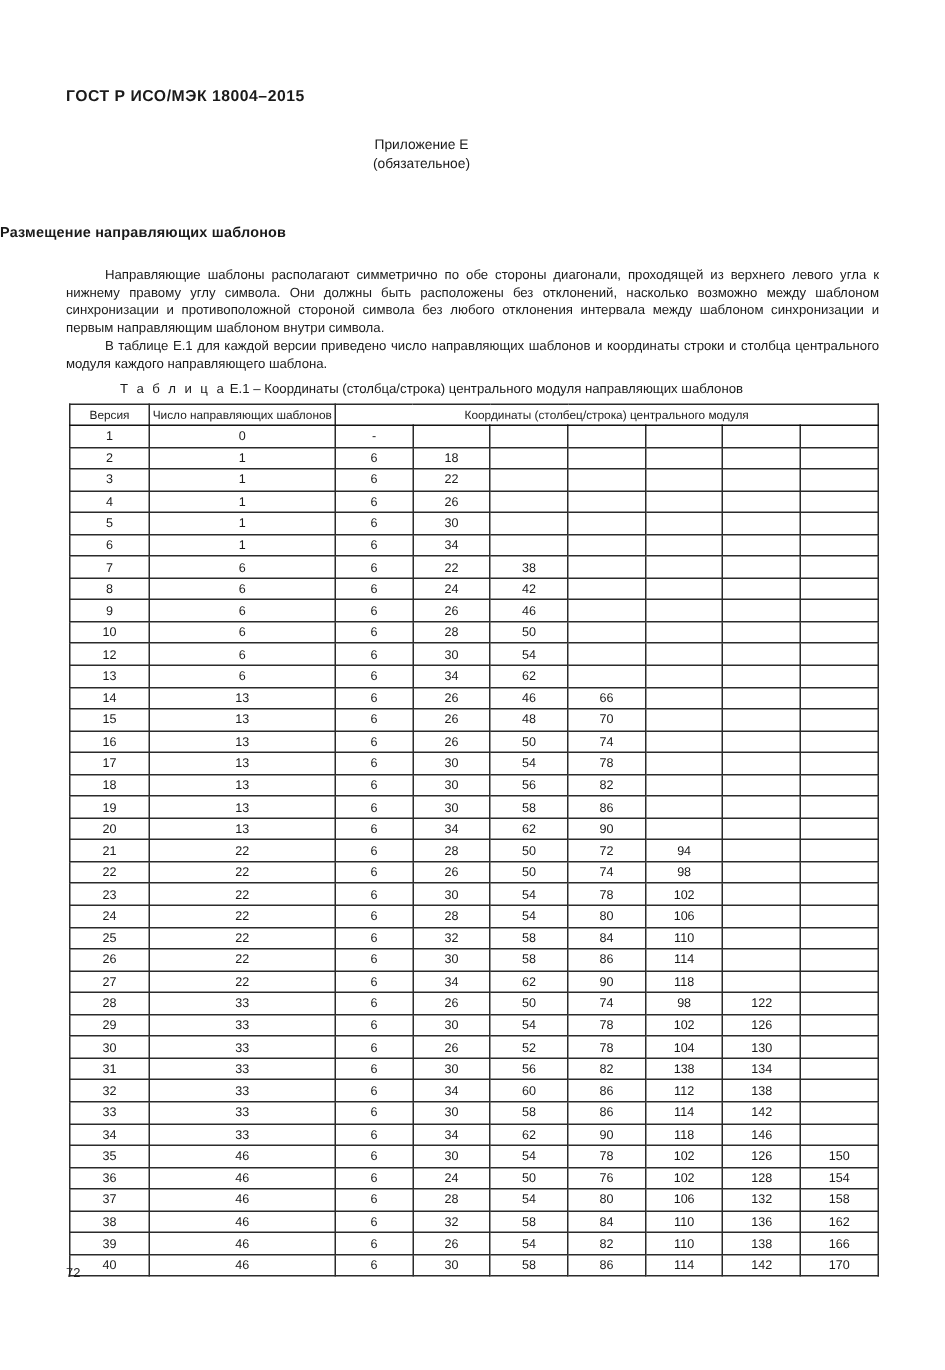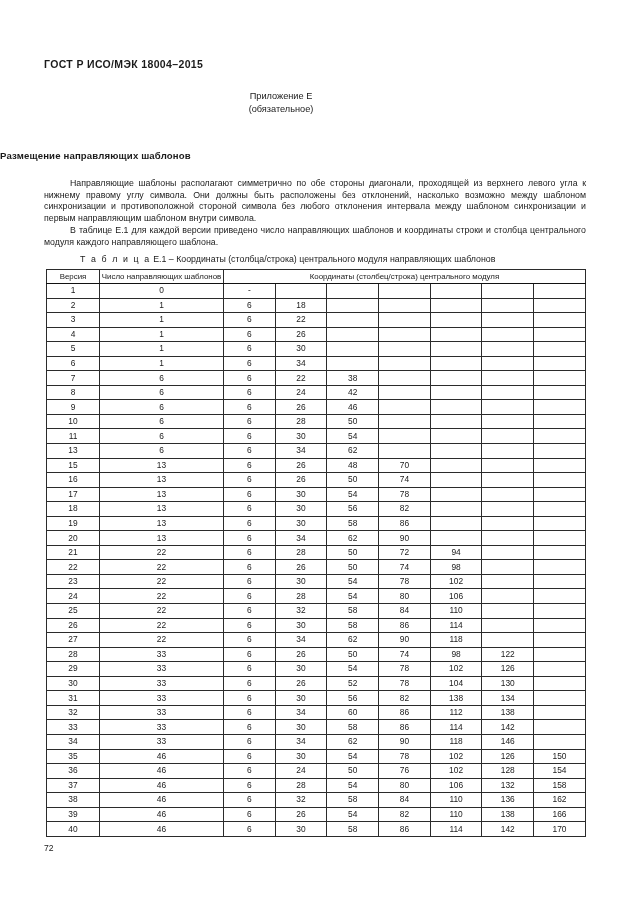--- a/index.html
+++ b/index.html
@@ -270,37 +270,48 @@
           <td class="cnt">6</td>
           <td class="coord">6</td>
           <td class="coord">28</td>
           <td class="coord">50</td>
           <td class="coord"></td>
           <td class="coord"></td>
           <td class="coord"></td>
           <td class="coord"></td>
         </tr>
         <tr>
-          <td class="ver">11</td>
+          <td class="ver">12</td>
           <td class="cnt">6</td>
           <td class="coord">6</td>
           <td class="coord">30</td>
           <td class="coord">54</td>
           <td class="coord"></td>
           <td class="coord"></td>
           <td class="coord"></td>
           <td class="coord"></td>
         </tr>
         <tr>
           <td class="ver">13</td>
           <td class="cnt">6</td>
           <td class="coord">6</td>
           <td class="coord">34</td>
           <td class="coord">62</td>
           <td class="coord"></td>
+          <td class="coord"></td>
+          <td class="coord"></td>
+          <td class="coord"></td>
+        </tr>
+        <tr>
+          <td class="ver">14</td>
+          <td class="cnt">13</td>
+          <td class="coord">6</td>
+          <td class="coord">26</td>
+          <td class="coord">46</td>
+          <td class="coord">66</td>
           <td class="coord"></td>
           <td class="coord"></td>
           <td class="coord"></td>
         </tr>
         <tr>
           <td class="ver">15</td>
           <td class="cnt">13</td>
           <td class="coord">6</td>
           <td class="coord">26</td>
           <td class="coord">48</td>

